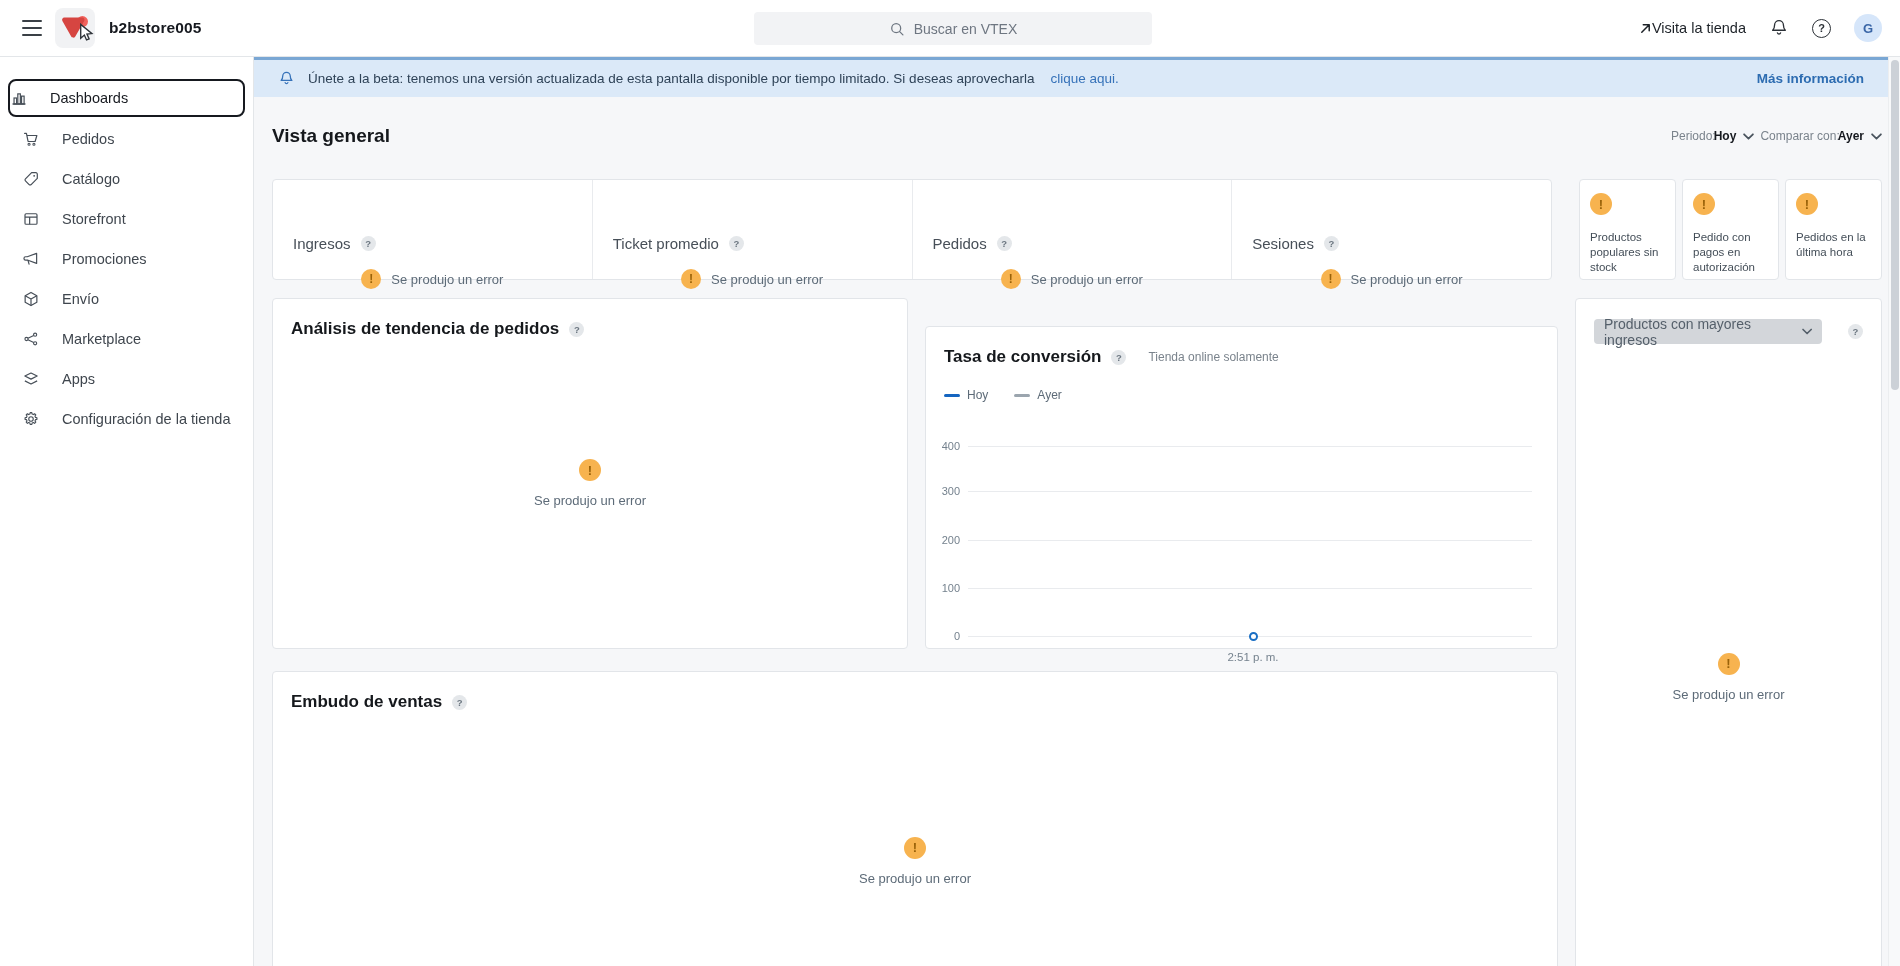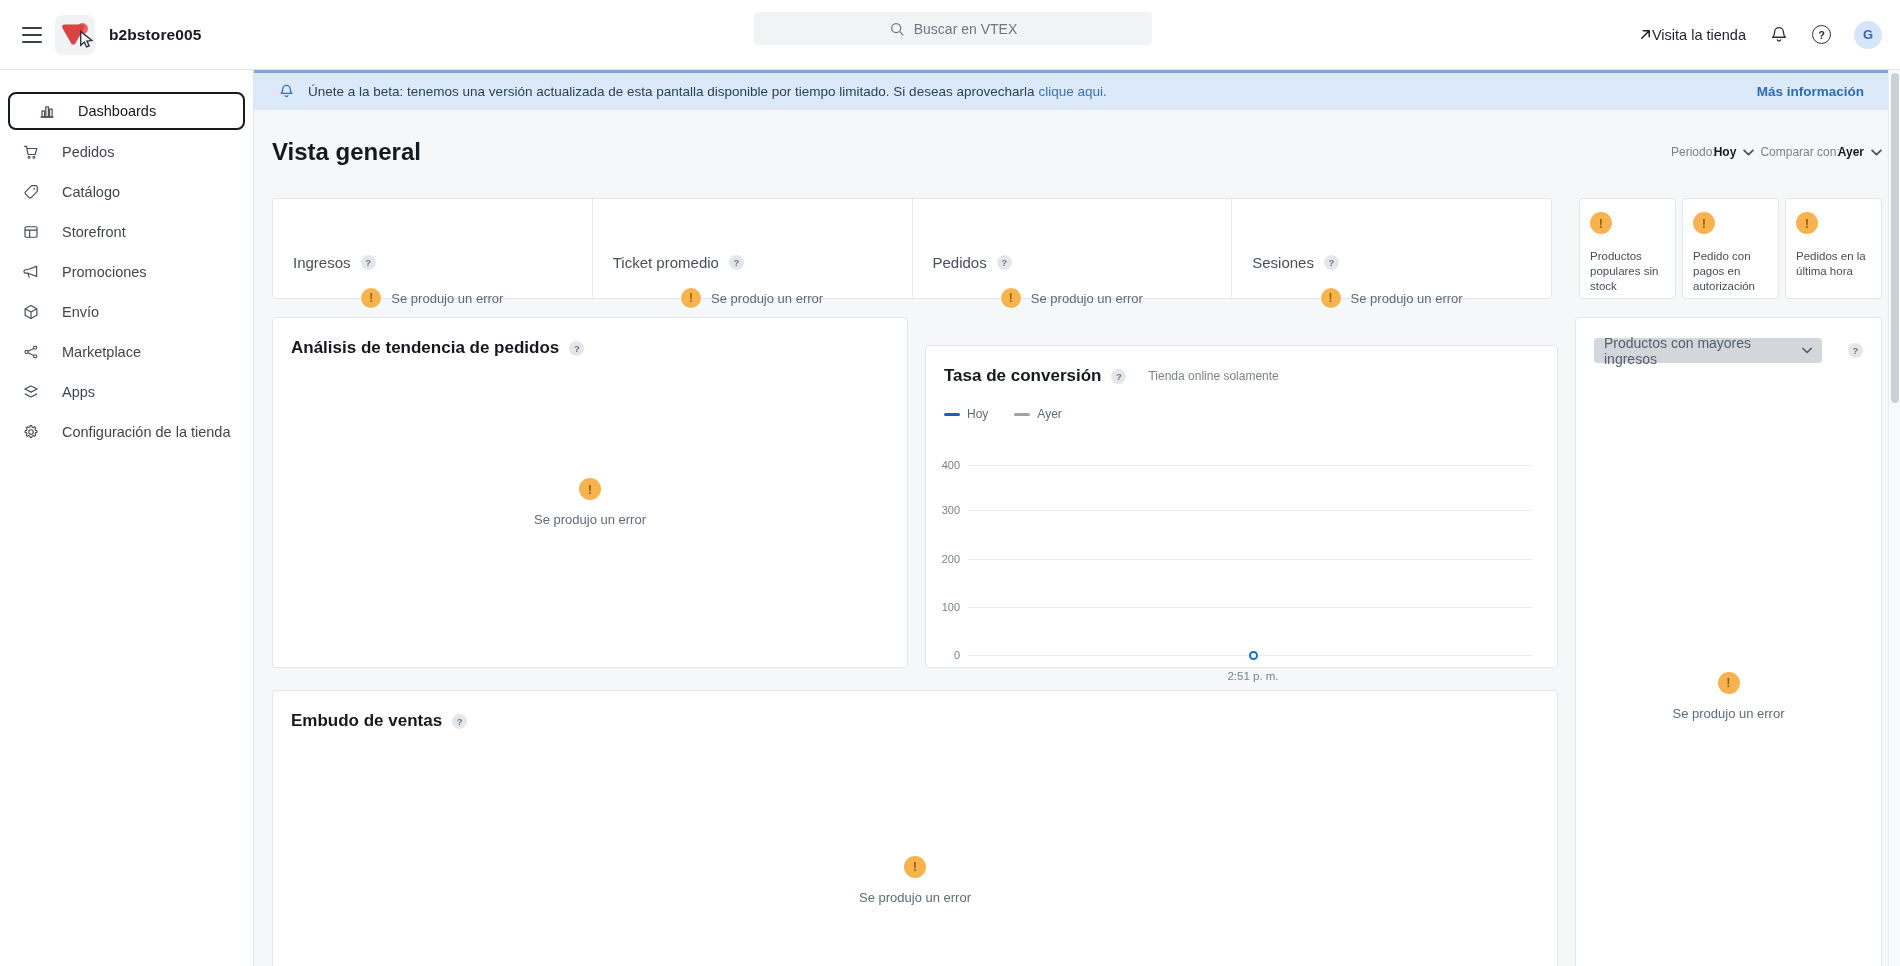--- a/index.html
+++ b/index.html
@@ -1,20 +1,20 @@
 <!DOCTYPE html>
 <html><head>
 <meta charset="utf-8">
 <style>
   * { margin:0; padding:0; box-sizing:border-box; }
   html,body { width:1900px; height:966px; overflow:hidden; }
   body { font-family:"Liberation Sans", sans-serif; background:#f6f7f9; color:#1a1f24; }
 
   
-  .topbar { height:70px; background:#fff; border-bottom:1px solid #e3e6e9;
+  .topbar { height:57px; background:#fff; border-bottom:1px solid #e3e6e9;
             display:flex; align-items:center; padding:0 12px 0 22px; position:relative; z-index:5; }
   .hamburger { width:20px; height:16px; display:flex; flex-direction:column; justify-content:space-between;
                background:none; border:none; cursor:pointer; }
   .hamburger span { display:block; height:2px; background:#3a4046; border-radius:1px; }
   .logo-tile { width:40px; height:40px; border-radius:8px; background:#f1f2f4; margin-left:13px;
                display:flex; align-items:center; justify-content:center; position:relative; }
   .cursor-glyph { position:absolute; left:24px; top:15px; }
   .account-name { margin-left:14px; font-size:15.5px; font-weight:700; color:#16191f; letter-spacing:.1px; }
 
   .tb-search { position:absolute; left:754px; top:12px; width:398px; height:33px; background:#f2f3f5;
@@ -30,35 +30,35 @@
   .avatar { width:28px; height:28px; border-radius:50%; background:#d6e6fa; color:#3a66a7;
             font-size:13px; font-weight:700; display:flex; align-items:center; justify-content:center; cursor:pointer; }
 
   
   .app-body { display:flex; height:909px; }
   .sidebar { width:254px; background:#fff; border-right:1px solid #e3e6e9; padding-top:22px; flex:none; }
   .side-item { height:40px; display:flex; align-items:center; gap:22px; padding-left:22px;
                font-size:14.5px; font-weight:500; color:#3f464e; cursor:pointer; }
   .side-item svg { flex:none; color:#474f58; }
   .side-item.selected { border:2px solid #16191f; border-radius:8px; margin:0 8px 2px 8px; height:38px;
-                        padding-left:28px; color:#16191f;text-align:center; }
+                        padding-left:0; color:#16191f;text-align:center; }
 
   .main { flex:1; position:relative; overflow:hidden; background:#f6f7f9; }
 
   
   .banner { height:40px; margin-right:12px; background:#dbe9f8; border-top:3px solid #7aa7d4;
             display:flex; align-items:center; padding:0 24px; gap:13px; }
   .banner-text { font-size:13.5px; color:#2e4257; }
-  .banner-link { color:#3672b9; cursor:pointer; margin-left:4px; text-decoration:none; }
+  .banner-link { color:#3672b9; cursor:pointer; margin-left:16px; text-decoration:none; }
   .more-info { margin-left:auto; font-size:13.5px; font-weight:700; color:#2d6cb1; cursor:pointer; text-decoration:none; }
 
   
   .content { padding:28px 18px 0 18px; }
   .page-head { display:flex; align-items:center; margin-bottom:32px; }
-  .page-title { font-size:24px; font-weight:700; color:#15181c; }
+  .page-title { font-size:19px; font-weight:700; color:#15181c; }
   .ph-controls { margin-left:auto; display:flex; align-items:flex-start; gap:6px; font-size:12px; }
   .ctrl-label { color:#7a838c; }
   .ctrl-value { display:flex; align-items:center; gap:7px; font-weight:700; color:#16191f; cursor:pointer; }
   .ctrl-value svg { color:#4a545e; }
 
   
   .kpi-row { display:flex; height:101px; margin-bottom:18px; }
   .kpi-card { flex:1; background:#fff; border:1px solid #e2e5e9; border-radius:4px; display:flex; margin-right:21px; }
   .kpi-col { flex:1; padding:15px 20px; border-left:1px solid #e9ebee; }
   .kpi-col:first-child { border-left:none; }

